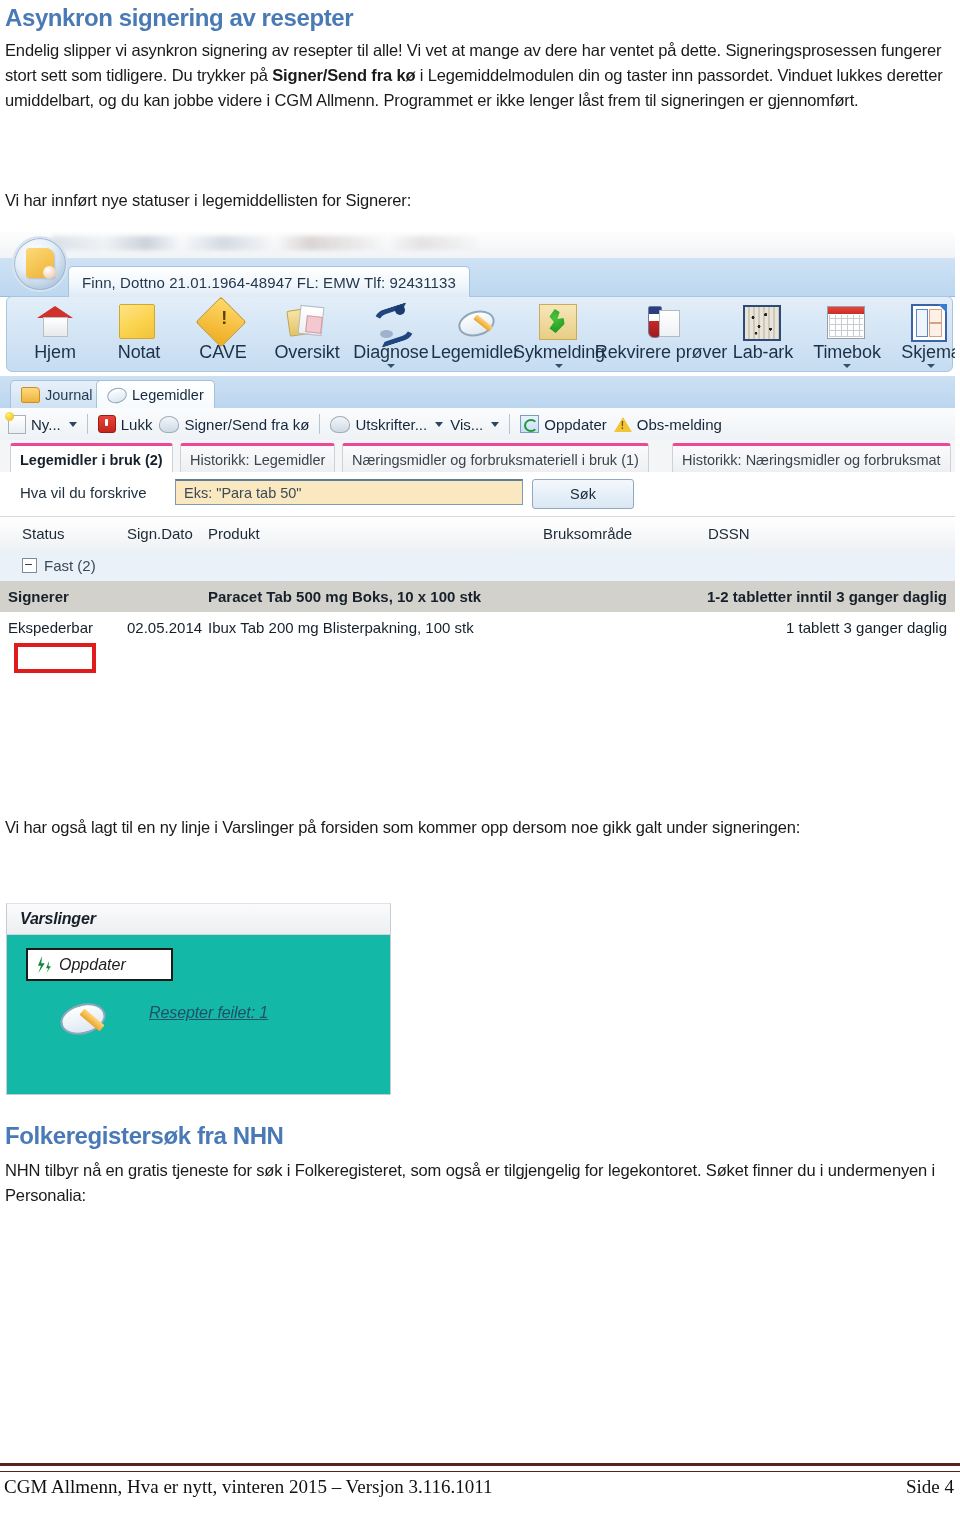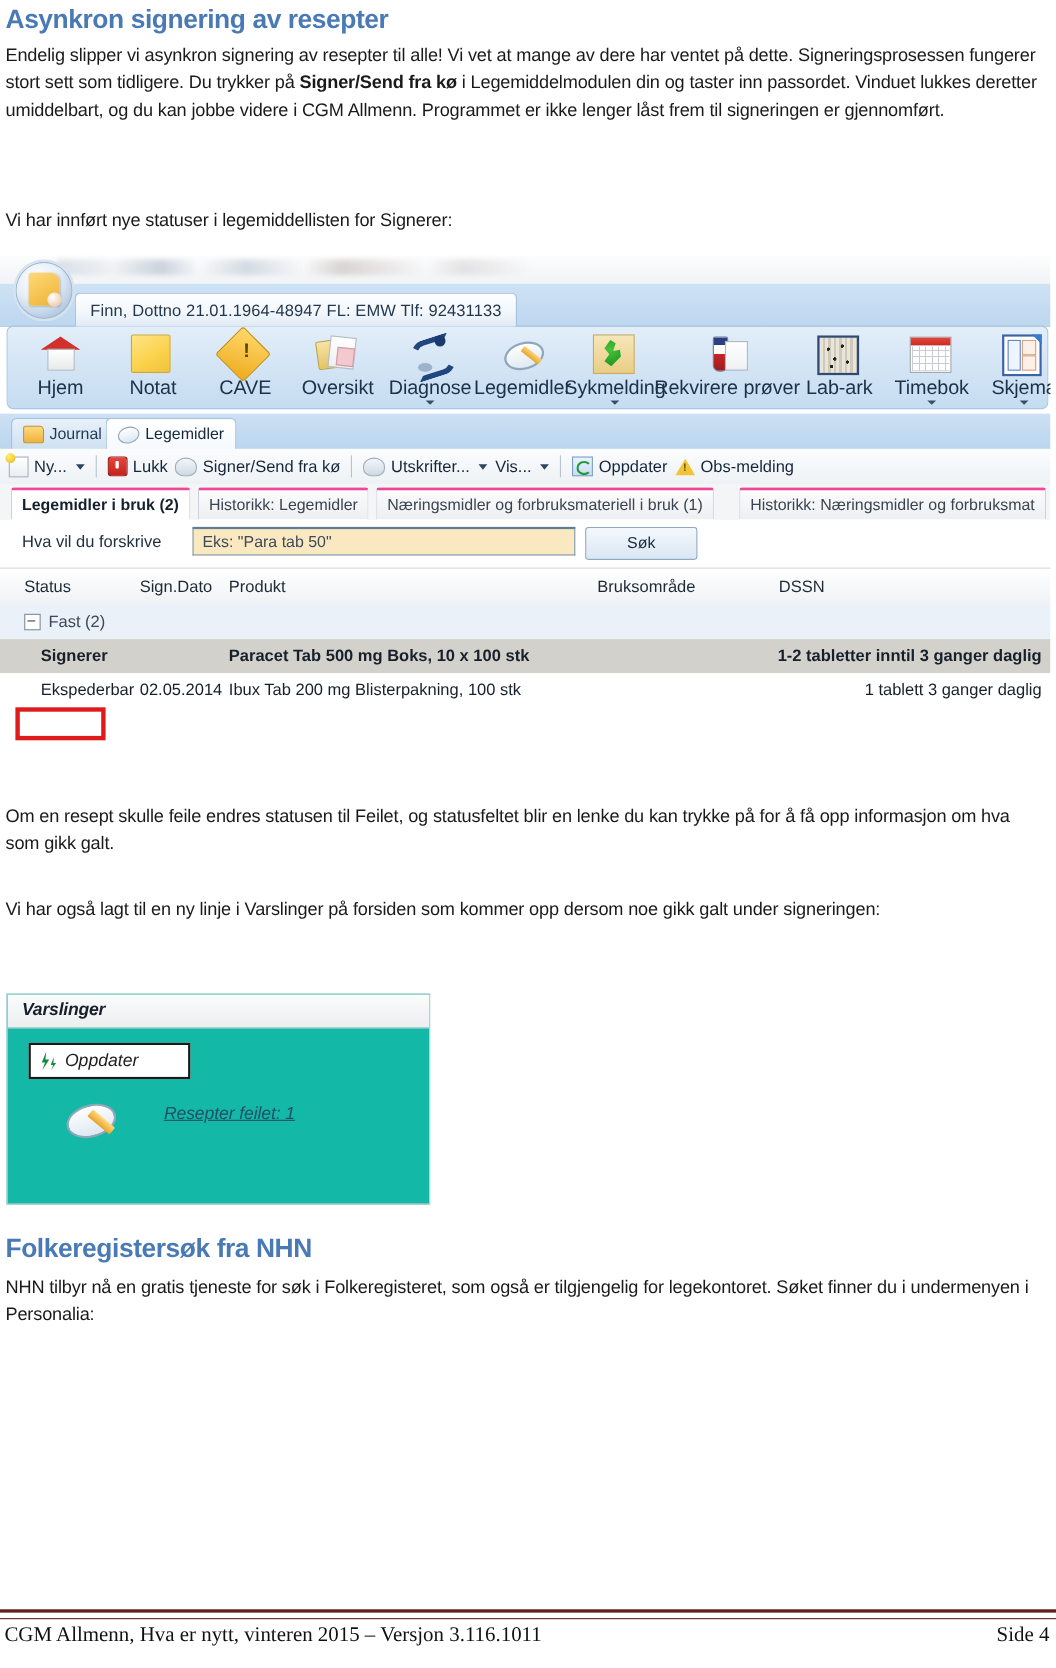--- a/index.html
+++ b/index.html
@@ -425,21 +425,21 @@
     position: relative;
   }
   .expander::after{content:"";position:absolute;left:2px;top:5px;width:7px;height:1px;background:#39464f;}
   .data-row {
     position: absolute; left: 0; right: 0; height: 31px;
     display: flex; align-items: center;
     font-size: 15px; color: #16202b;
   }
   .data-row.sel { top: 31px; background: #d3d1cb; font-weight: bold; }
   .data-row.norm { top: 62px; background: #ffffff; }
-  .c-status { position: absolute; left: 37px; }
+  .c-status { position: absolute; left: 8px; }
   .c-date   { position: absolute; left: 127px; }
   .c-prod   { position: absolute; left: 208px; }
   .c-bruk   { position: absolute; right: 8px; text-align: right; }
   .redbox {
     position: absolute;
     left: 14px; top: 643px;
     width: 82px; height: 30px;
     border: 4px solid #e01b1b;
     box-sizing: border-box;
     z-index: 9;
@@ -748,21 +748,20 @@
       </div>
     </div>
   </div>
 
   <div class="orb">
       <div class="orb-inner"></div>
     </div>
 
   <div class="redbox"></div>
 
-  <div class="doc-p" style="top:730px; width:942px;">Om en resept skulle feile endres statusen til Feilet, og statusfeltet blir en lenke du kan trykke på for å få opp informasjon om hva som gikk galt.</div>
   <div class="doc-p" style="top:815px; width:930px;">Vi har også lagt til en ny linje i Varslinger på forsiden som kommer opp dersom noe gikk galt under signeringen:</div>
 
   <div class="shot2">
     <div class="vars-head">Varslinger</div>
     <div class="vars-upd">
       <span class="bolt"></span>
       <span>Oppdater</span>
     </div>
     <div class="vars-row-ico">
         <div class="cap2"></div>

